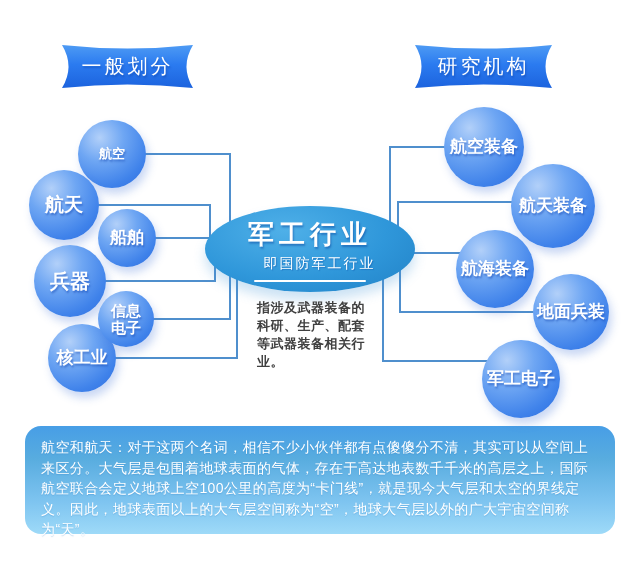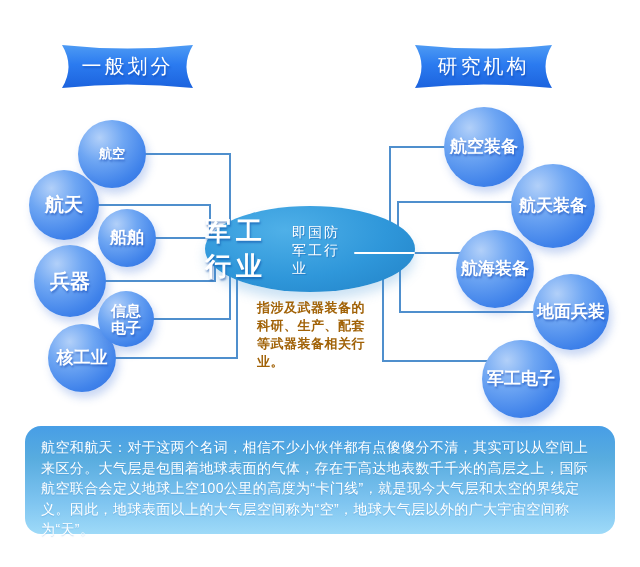--- a/index.html
+++ b/index.html
@@ -14,38 +14,38 @@
   .ribbon{position:absolute;z-index:3;}
   .ribbon svg{position:absolute;left:0;top:0;}
   .ribbon .ribbon-label{position:absolute;inset:0;display:flex;align-items:center;justify-content:center;
       color:#fff;font-weight:normal;font-size:20px;letter-spacing:3px;
       text-shadow:1px 2px 2px rgba(10,60,160,.45);}
 
   
   .center-ellipse{position:absolute;left:205px;top:206px;width:210px;height:86px;border-radius:50%;
       background:radial-gradient(ellipse at 38% 28%, #4fb0e8 0%, #2f97da 55%, #2181c6 100%);
       box-shadow:0 8px 12px rgba(70,150,215,.28);
-      display:flex;flex-direction:row;align-items:center;justify-content:center;z-index:4;}
+      display:flex;flex-direction:column;align-items:center;justify-content:center;z-index:4;}
   .center-title{color:#fff;font-weight:bold;font-size:26px;letter-spacing:5px;
       text-shadow:1px 2px 2px rgba(10,70,160,.5);}
   .center-subtitle{color:#fff;font-weight:normal;font-size:14px;letter-spacing:2px;margin-top:3px;
       text-shadow:1px 1px 1px rgba(10,70,160,.4);padding-left:19px;}
   .center-underline{width:112px;height:2px;background:#fff;margin-top:7px;border-radius:1px;}
 
   
   .node{position:absolute;border-radius:50%;z-index:5;
       background:radial-gradient(circle at 32% 26%, #b2d0f9 0%, #6ea6f3 35%, #3f82ea 72%, #2d6cdf 100%);
       box-shadow:3px 6px 9px rgba(80,125,220,.30);
       display:flex;align-items:center;justify-content:center;text-align:center;}
   .node span{color:#fff;font-weight:bold;white-space:pre-line;line-height:1.15;
       text-shadow:1px 2px 2px rgba(15,65,175,.5);}
 
   
   .description{position:absolute;left:257px;top:299px;width:114px;z-index:4;
-      color:#a16207;font-size:13px;font-weight:bold;line-height:18px;letter-spacing:.5px;}
+      color:#404040;font-size:13px;font-weight:bold;line-height:18px;letter-spacing:.5px;}
 
   
   .bottom-panel{position:absolute;left:25px;top:426px;width:590px;height:108px;border-radius:16px;z-index:2;
       background:linear-gradient(180deg,#479ee6 0%,#58acdf 30%,#7ec4f0 70%,#9edaf8 100%);
       box-sizing:border-box;padding:11px 16px 0 16px;}
   .bottom-panel p{margin:0;color:#fff;font-size:14px;line-height:20.5px;font-weight:normal;
       text-shadow:0 1px 1px rgba(30,110,190,.25);letter-spacing:.4px;}
 </style>
 </head>
 <body>

